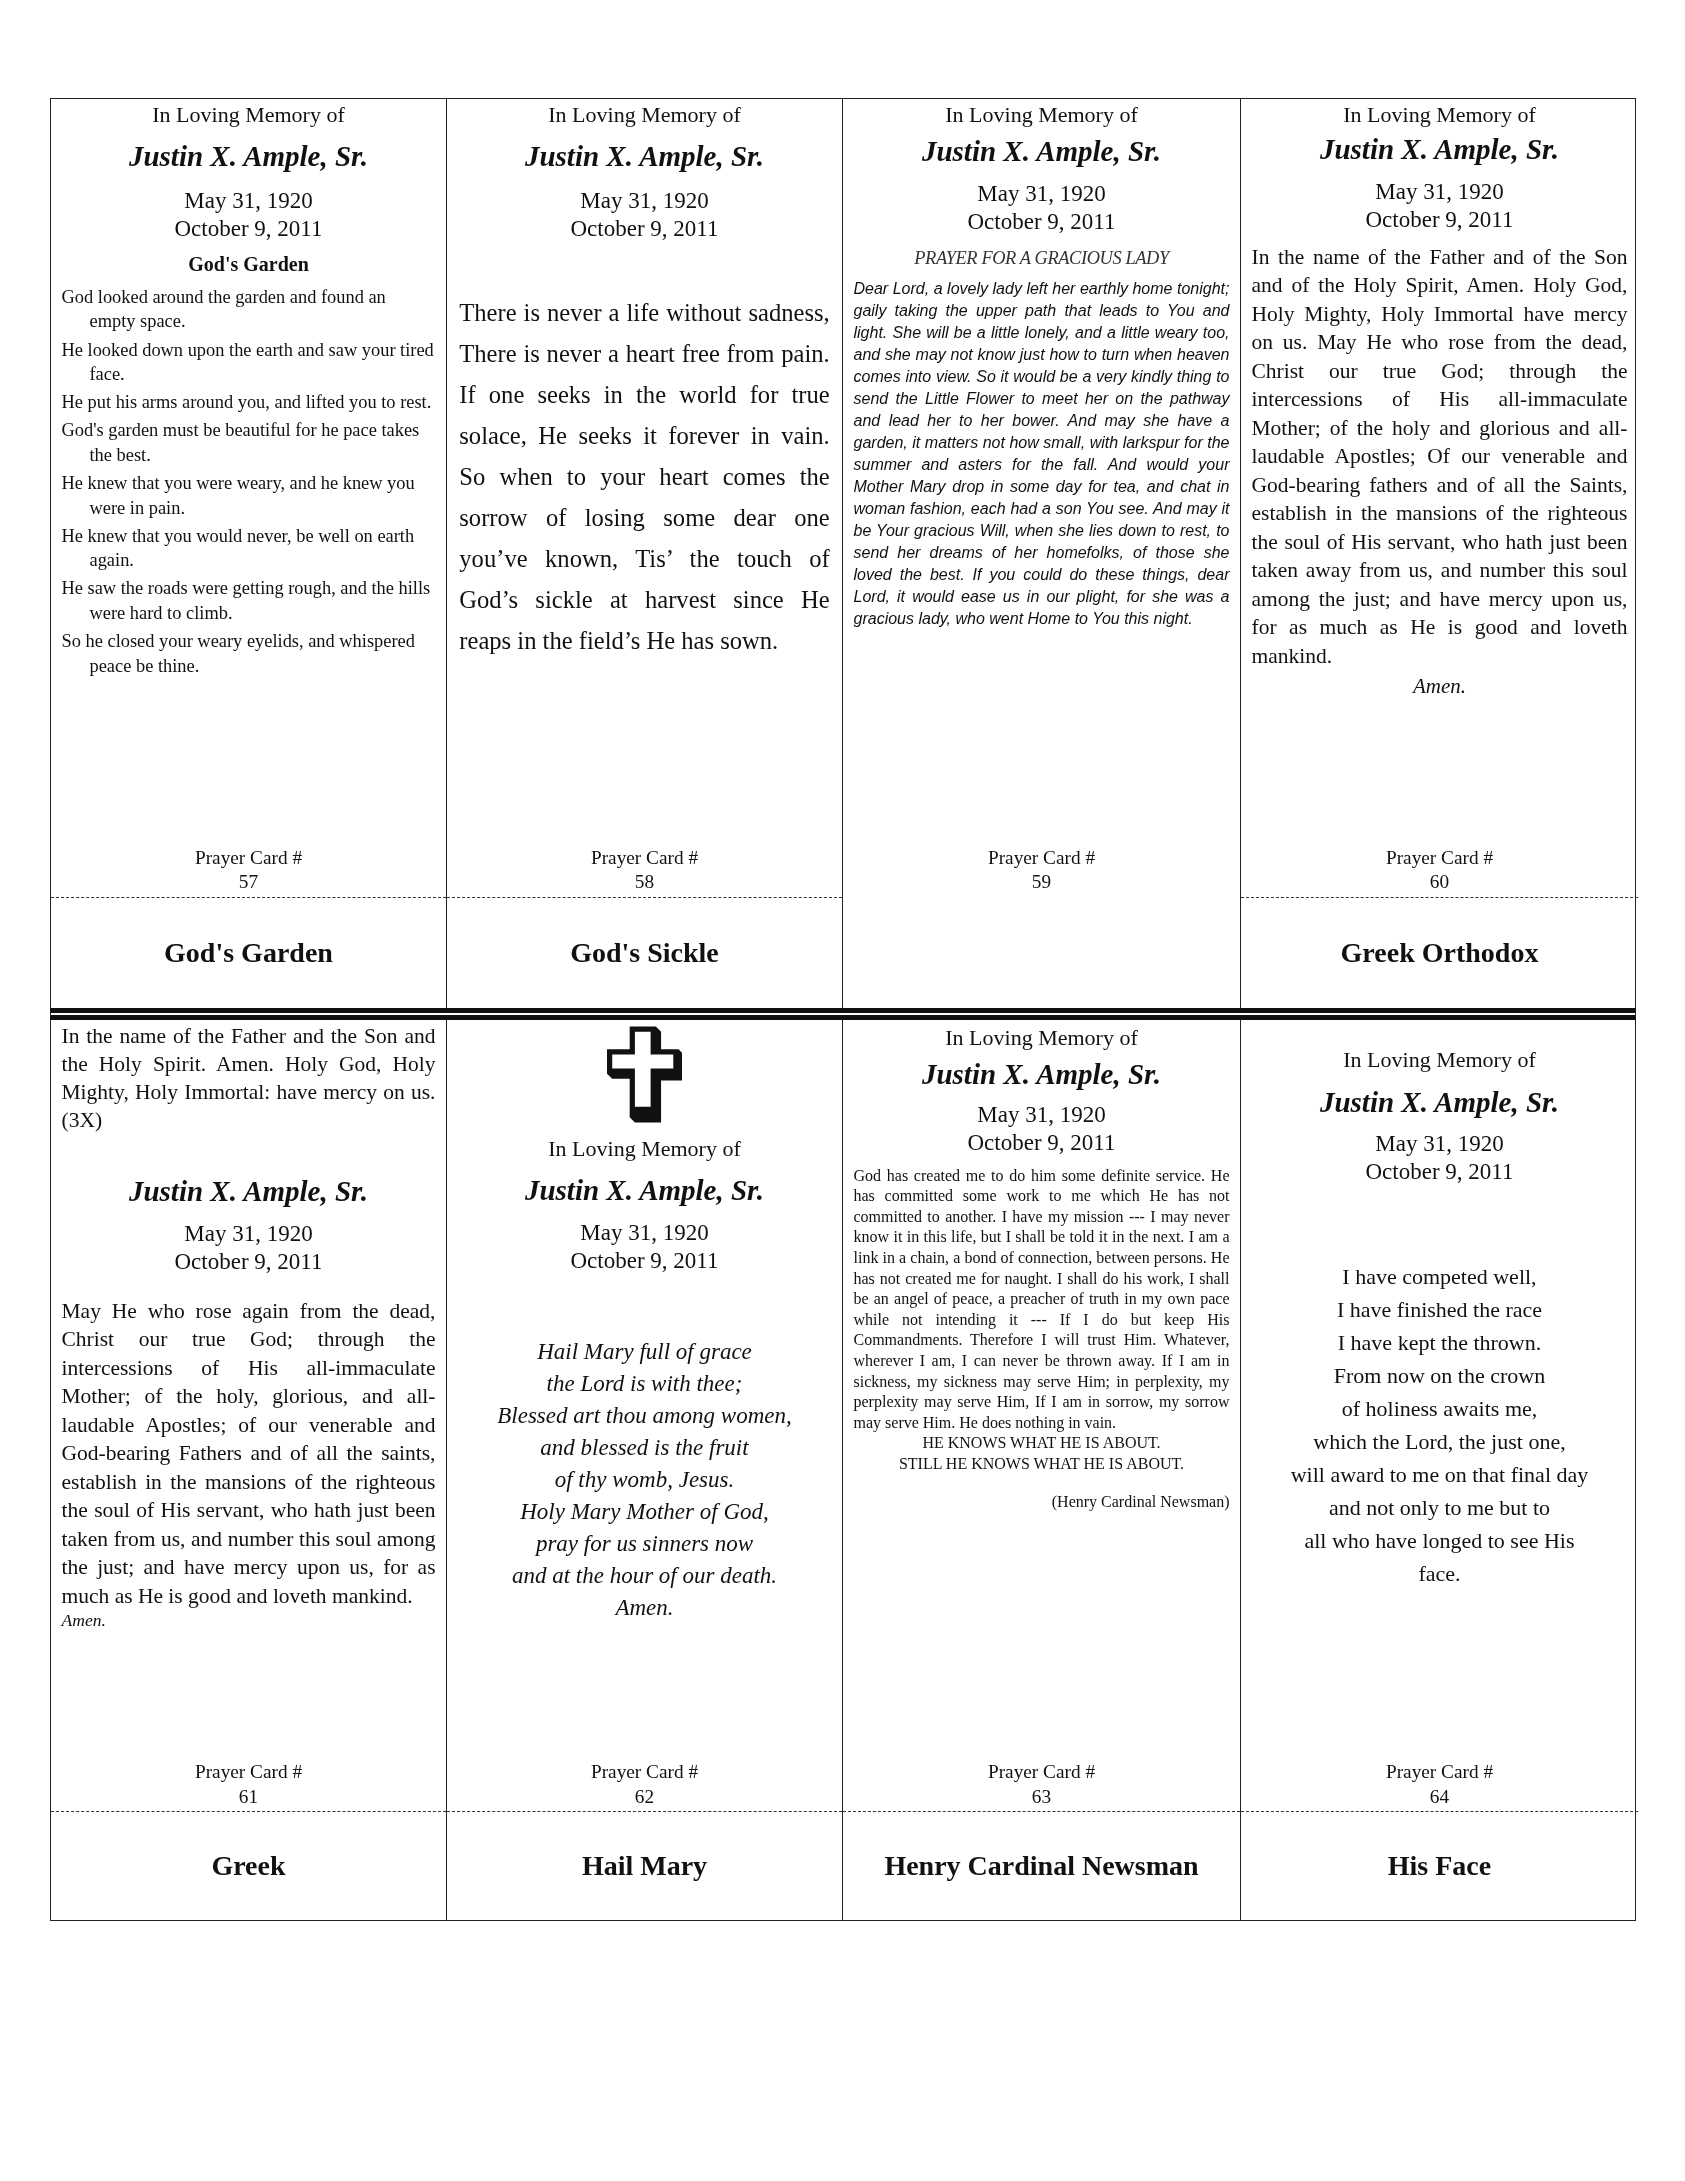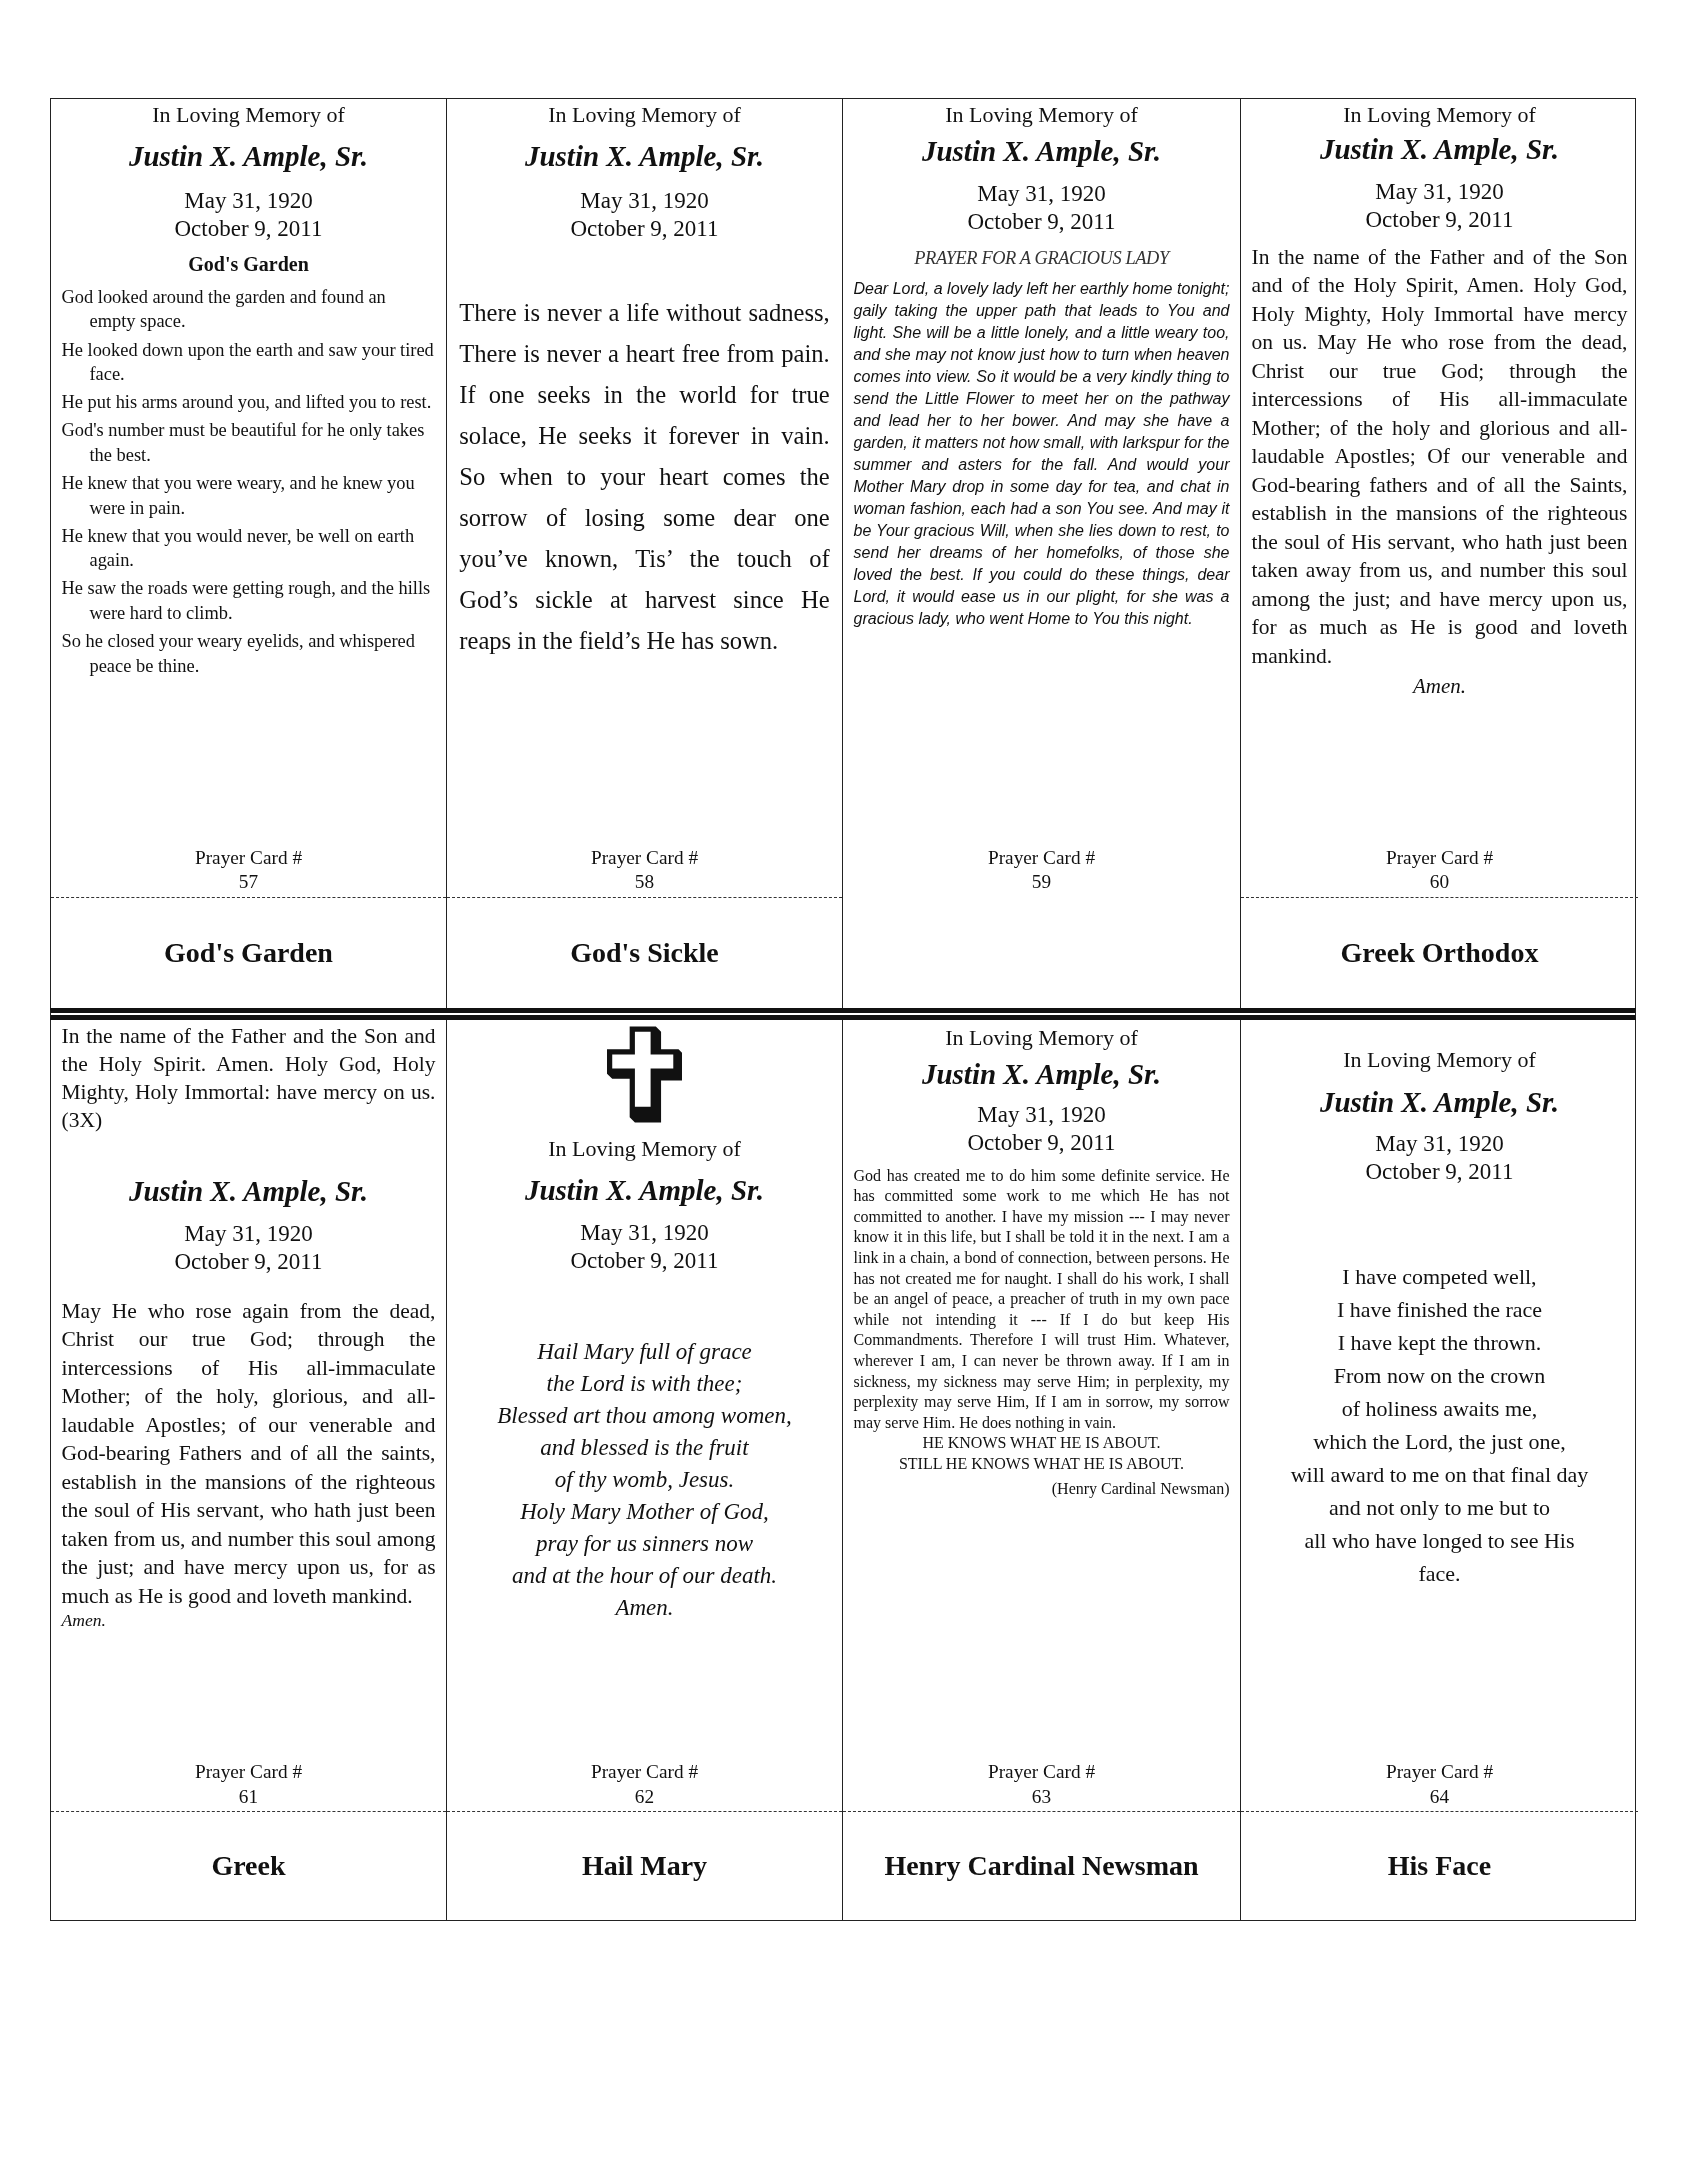--- a/index.html
+++ b/index.html
@@ -27,21 +27,21 @@
   .gracious-head { font-size:18.4px; font-style:italic; color:#333; letter-spacing:-0.4px; }
   .gracious { font-family:"Liberation Sans", "DejaVu Sans", sans-serif; font-style:italic; font-size:16px; line-height:22px; text-align:justify; }
   .orth { font-size:21.5px; line-height:28.5px; text-align:justify; }
   .amen-center { font-style:italic; font-size:21px; }
   .greek-top { font-size:21.5px; line-height:28px; text-align:justify; }
   .greek-body { font-size:21.5px; line-height:28.5px; text-align:justify; }
   .amen-left { font-style:italic; font-size:17.6px; text-align:left; }
   .hail { font-style:italic; font-size:23px; line-height:32px; }
   .newman { font-family:Liberation Serif, serif; font-size:16px; line-height:20.6px; text-align:justify; }
   .newman .caps { text-align:center; }
-  .newman .attrib { text-align:right; margin-top:4px; }
+  .newman .attrib { text-align:right; margin-top:17px; }
   .hisface { font-size:22px; line-height:33px; }
   .cross { width:75px; height:97px; margin:0 auto; display:block; }
 </style>
 </head>
 <body>
 
 <div class="sheet">
 
   <div class="row row-top">
 
@@ -49,21 +49,21 @@
       <div class="content">
         <div class="ilm" style="margin-top:1.8px">In Loving Memory of</div>
         <div class="name" style="margin-top:10.5px">Justin X. Ample, Sr.</div>
         <div class="dates" style="margin-top:12.3px">May 31, 1920</div>
         <div class="dates">October 9, 2011</div>
         <div class="prayer-title" style="margin-top:10.5px;margin-bottom:8.8px">God's Garden</div>
         <div class="hang">
           <p>God looked around the garden and found an empty space.</p>
           <p>He looked down upon the earth and saw your tired face.</p>
           <p>He put his arms around you, and lifted you to rest.</p>
-          <p>God's number must be beautiful for he only takes the best.</p>
+          <p>God's garden must be beautiful for he pace takes the best.</p>
           <p>He knew that you were weary, and he knew you were in pain.</p>
           <p>He knew that you would never, be well on earth again.</p>
           <p>He saw the roads were getting rough, and the hills were hard to climb.</p>
           <p>So he closed your weary eyelids, and whispered peace be thine.</p>
         </div>
         <div class="footer">
           <div>Prayer Card #</div>
           <div>57</div>
         </div>
       </div>

